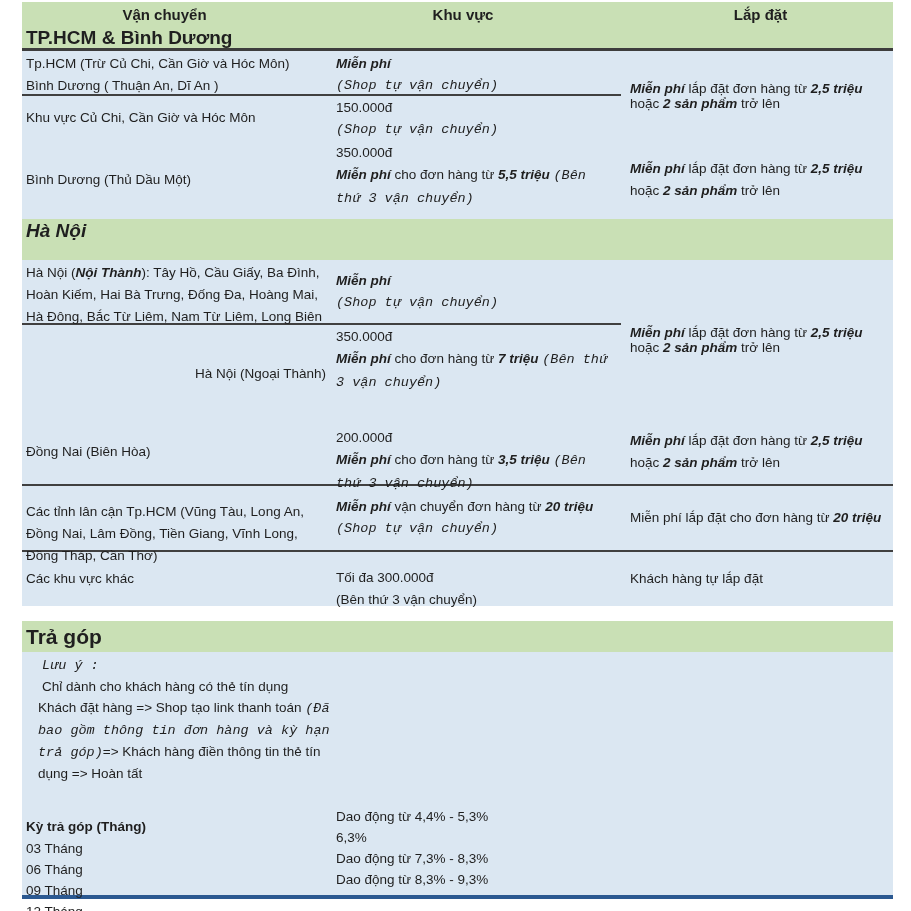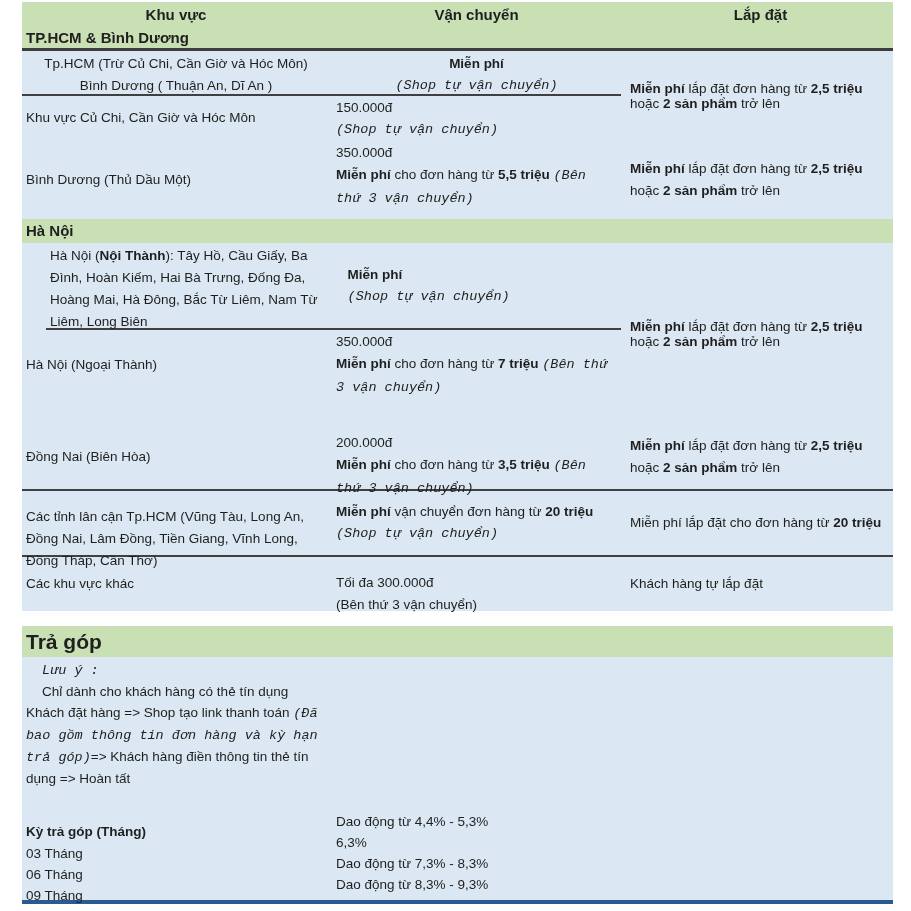--- a/index.html
+++ b/index.html
@@ -1,77 +1,77 @@
 <!DOCTYPE html>
 <html><head>
 <meta charset="utf-8">
 <style>
   * { box-sizing: border-box; margin: 0; padding: 0; }
   html, body { width: 911px; height: 911px; background: #ffffff; overflow: hidden; }
   body { font-family: "Liberation Sans", "DejaVu Sans", sans-serif; color: #1f1f1f; font-size: 13.5px; }
   .sheet { position: absolute; left: 22px; top: 2px; width: 871px; }
 
-  .b { font-weight: 700; }
+  .b { font-weight: 700; font-style: italic; }
   .i { font-style: italic; font-family: Liberation Mono, monospace; }
 
   
   .c1 { width: 312px; padding-left: 4px; padding-right: 8px; }
   .c2 { width: 287px; padding-left: 2px; padding-right: 4px; }
   .c3 { width: 272px; padding-left: 9px; padding-right: 2px; }
 
   .green { background: #c9e0b5; }
   .blue  { background: #dbe7f2; }
 
   .colhdr-row { display: flex; height: 25px; }
   .colhdr { font-weight: 700; font-size: 15px; text-align: center; line-height: 25px; }
 
-  .section-bar { font-weight: 700; font-size: 15px; padding-left: 4px; }
+  .section-bar { font-weight: 700; font-size: 19px; padding-left: 4px; }
   .section-hcm { height: 24px; line-height: 21px; border-bottom: 3px solid #3d3d3d; }
-  .section-hn  { height: 24px; line-height: 24px; }
+  .section-hn  { height: 41px; line-height: 24px; font-style: italic; }
   .section-tg  { height: 31px; line-height: 31px; font-size: 21px; }
 
   .flexrow { display: flex; }
   .row { display: flex; line-height: 22px; }
   .merged-left { width: 599px; }
   .merged-right { width: 272px; display: flex; align-items: center; }
   .merged-right .inner { padding-left: 9px; padding-right: 2px; }
 
   .vcenter { display: flex; align-items: center; }
   .divider-12 { border-bottom: 2px solid #404040; }   
   .divider-full { border-bottom: 2px solid #404040; } 
 
-  .rowA { height: 45px; text-align: center; }
+  .rowA { height: 45px; }
   .rowB { height: 44px; }
   .rowC { height: 79px; }
-  .rowD { height: 87px; margin-left: 24px; }
+  .rowD { height: 65px; }
   .rowE { height: 95px; }
   .rowF { height: 66px; }
   .rowG { height: 66px; }
   .rowH { height: 54px; }
 
-  .pt1 { padding-top: 1px; } .pt2 { padding-top: 2px; } .pt3 { padding-top: 15px; } .pt7 { padding-top: 7px; } .pt24 { padding-top: 24px; }
+  .pt1 { padding-top: 1px; } .pt2 { padding-top: 2px; } .pt3 { padding-top: 15px; } .pt7 { padding-top: 7px; } .pt24 { padding-top: 38px; text-align: right; }
   .nowrap { white-space: nowrap; }
 
   .gap { height: 15px; background: #ffffff; }
 
   .tg-block { height: 247px; padding-top: 3px; border-bottom: 4px solid #2b5991; line-height: 21px; }
   .tg-line { padding-left: 20px; }
-  .tg-para { padding-left: 4px; width: 318px; }
+  .tg-para { padding-left: 4px; width: 318px; margin-left: 12px; }
   .tg-trow { display: flex; height: 21px; }
   .tg-trow .c1 { padding-left: 4px; margin-top: 32px; }
   .tg-thead { height: 22px; font-weight: 700; }
 </style>
 </head>
 <body>
 
 <div class="sheet">
 
   <div class="colhdr-row green">
+    <div class="colhdr c2">Vận chuyển</div>
     <div class="colhdr c1">Khu vực</div>
-    <div class="colhdr c2">Vận chuyển</div>
     <div class="colhdr c3">Lắp đặt</div>
   </div>
 
   <div class="section-bar section-hcm green">TP.HCM &amp; Bình Dương</div>
 
   <div class="flexrow blue">
     <div class="merged-left">
       <div class="row rowA divider-12">
         <div class="c1 pt2">
           <div>Tp.HCM (Trừ Củ Chi, Cần Giờ và Hóc Môn)</div>

